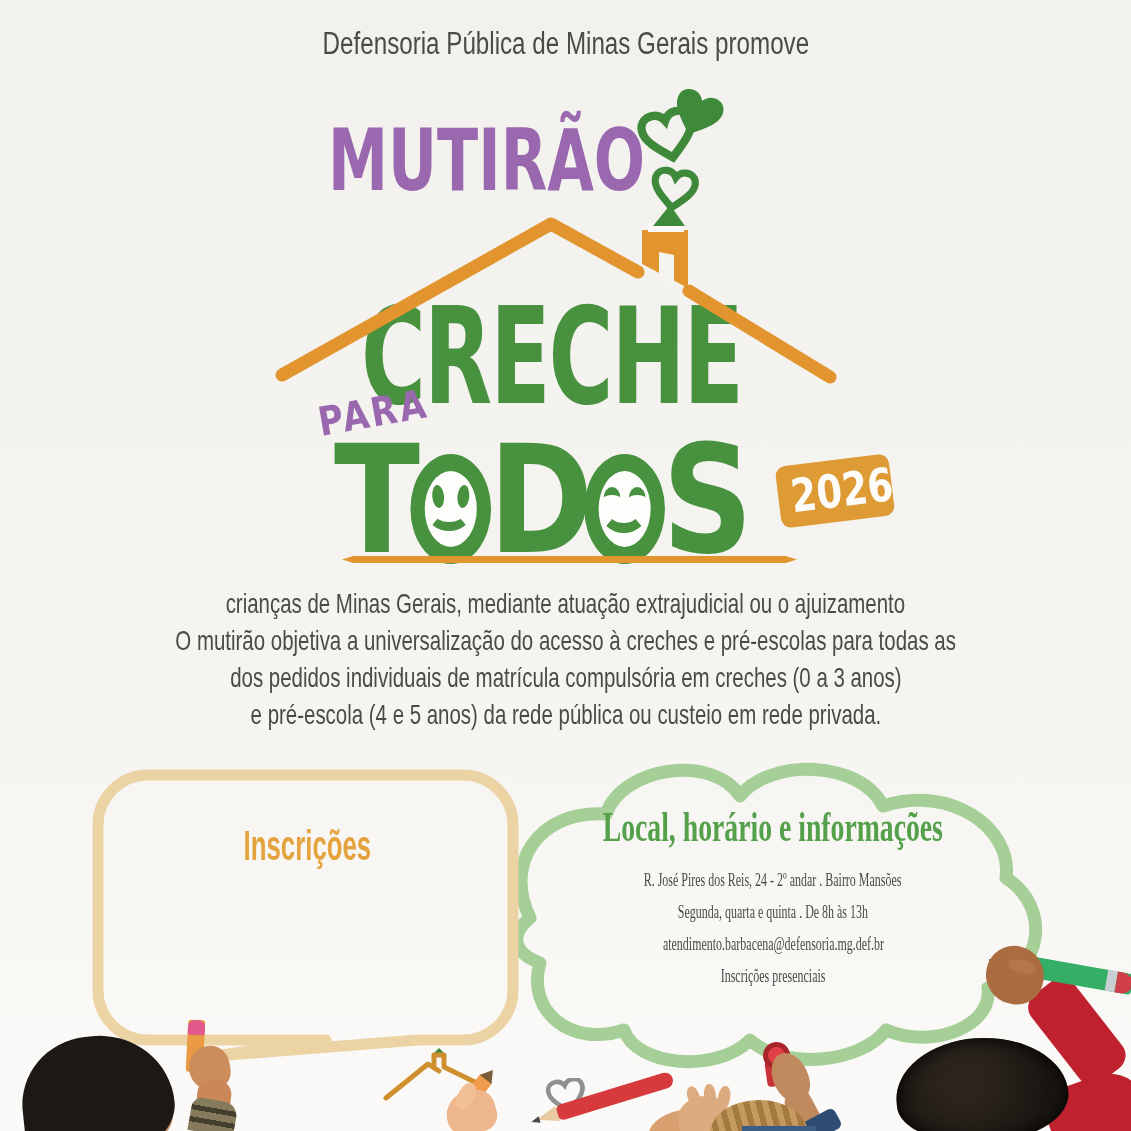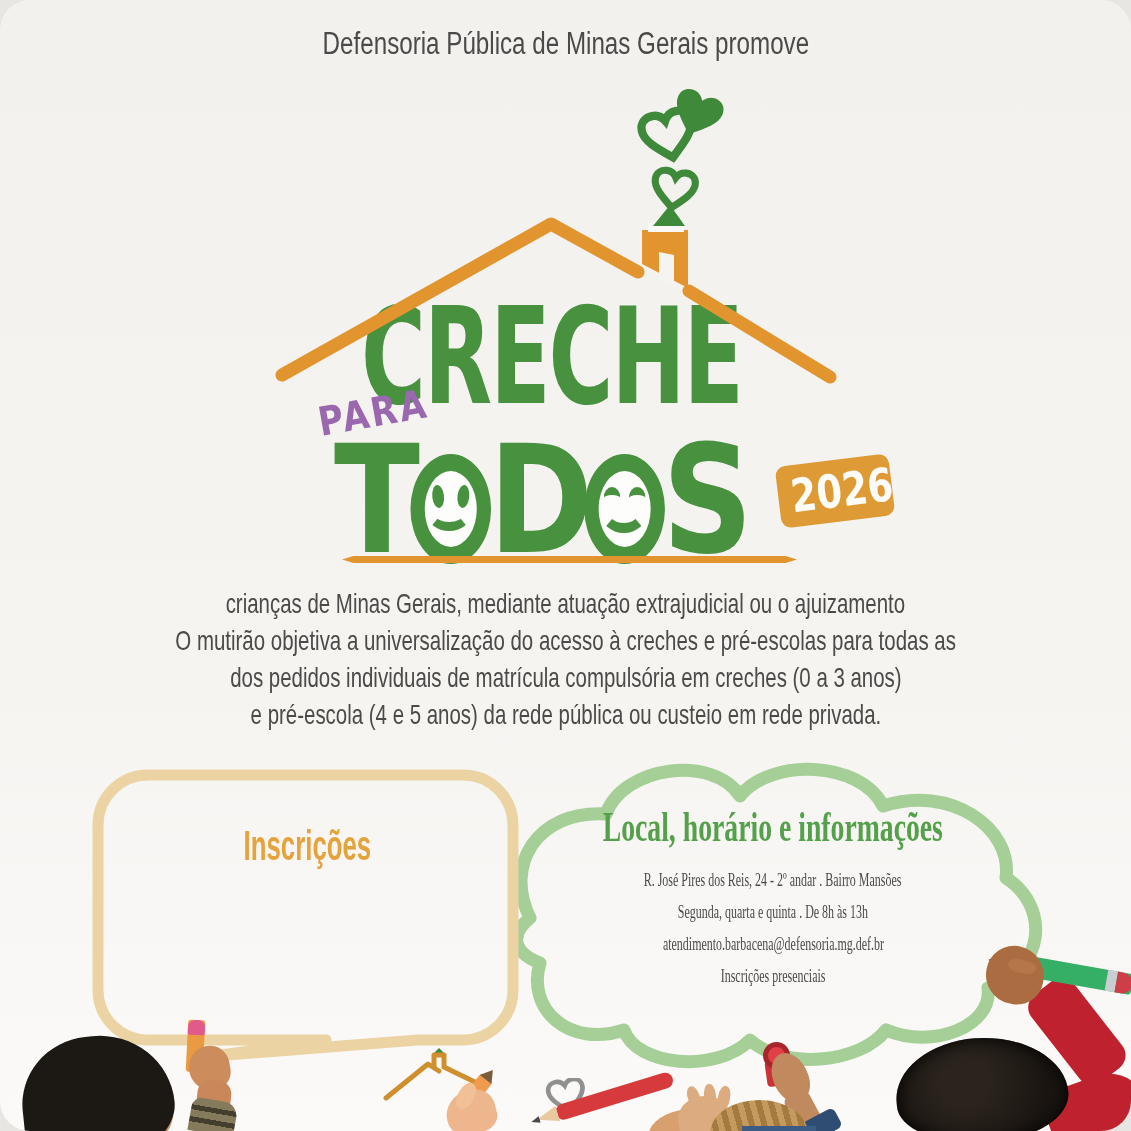--- a/index.html
+++ b/index.html
@@ -1,20 +1,19 @@
 <!DOCTYPE html>
 <html><head>
 <meta charset="utf-8">
 <style>
   html,body{margin:0;padding:0;background:#e8e6e3;}
   .poster{
     position:relative;width:1131px;height:1131px;overflow:hidden;
     background:linear-gradient(180deg,#f3f1ee 0%,#f5f4f1 60%,#fbfaf8 100%);
     font-family:"Liberation Sans",sans-serif;
-    border-radius:30px;
   }
   .abs{position:absolute;}
   .cx{display:inline-block;transform-origin:50% 0;}
   
   .header-line{top:24px;left:0;right:0;text-align:center;font-size:31px;line-height:40px;color:#4b4a48;white-space:nowrap;}
   .header-line .cx{transform:scaleX(0.78);}
   
   .logo-font{font-family:"DejaVu Sans",sans-serif;font-weight:bold;}
   .mutirao{left:328px;top:118px;font-size:85px;line-height:1;color:#9a68ae;white-space:nowrap;}
   .mutirao .cx{transform-origin:0 0;transform:scaleX(0.71);}
@@ -96,20 +95,21 @@
     background:radial-gradient(circle at 40% 40%,#2b241d 20%,#1a1511 70%);
     border-radius:48% 52% 45% 50% / 55% 58% 42% 40%;box-shadow:inset 0 0 18px #000;}
 </style>
 </head>
 <body>
 
 <div class="poster">
 
   <div class="abs header-line"><span class="cx">Defensoria Pública de Minas Gerais promove</span></div>
 
+  <div class="abs mutirao logo-font"><span class="cx">MUTIRÃO</span></div>
 
   <svg class="layer z2" style="left:630px;top:82px;" width="110" height="150" viewBox="0 0 110 150">
     <g>
       <path transform="translate(52,2) rotate(22) scale(0.50)" fill="#3f8a3a" d="M50 88 C22 64 2 46 2 26 C2 10 14 2 27 2 C38 2 46 9 50 16 C54 9 62 2 73 2 C86 2 98 10 98 26 C98 46 78 64 50 88 Z"></path>
     </g>
     <g>
       <path transform="translate(8,36) rotate(-12) scale(0.52)" fill="none" stroke="#3f8a3a" stroke-width="16" d="M50 88 C22 64 2 46 2 26 C2 10 14 2 27 2 C38 2 46 9 50 16 C54 9 62 2 73 2 C86 2 98 10 98 26 C98 46 78 64 50 88 Z"></path>
     </g>
     <g>
       <path transform="translate(26,86) rotate(8) scale(0.42)" fill="none" stroke="#3f8a3a" stroke-width="17" d="M50 88 C22 64 2 46 2 26 C2 10 14 2 27 2 C38 2 46 9 50 16 C54 9 62 2 73 2 C86 2 98 10 98 26 C98 46 78 64 50 88 Z"></path>

